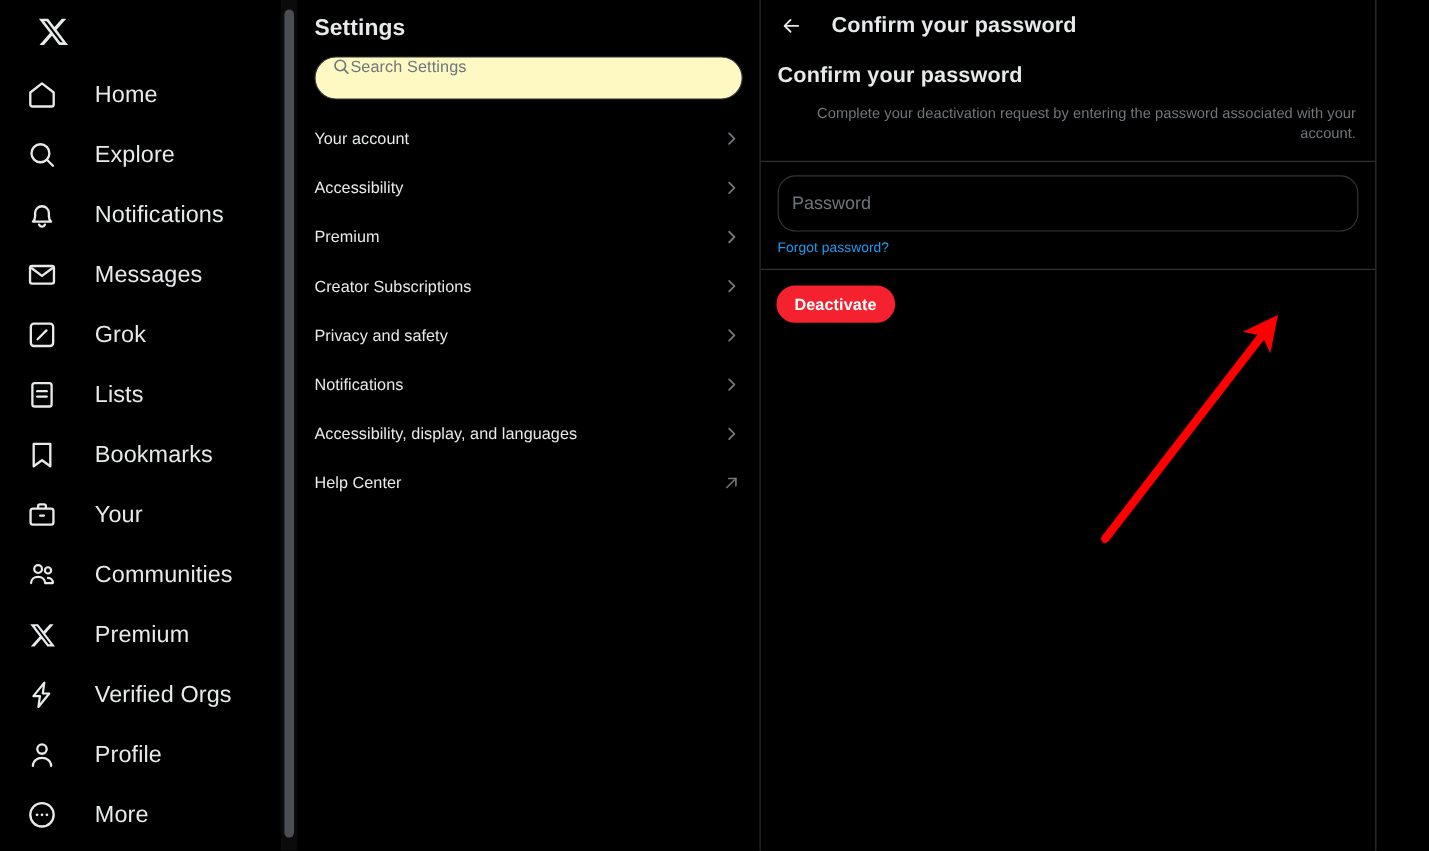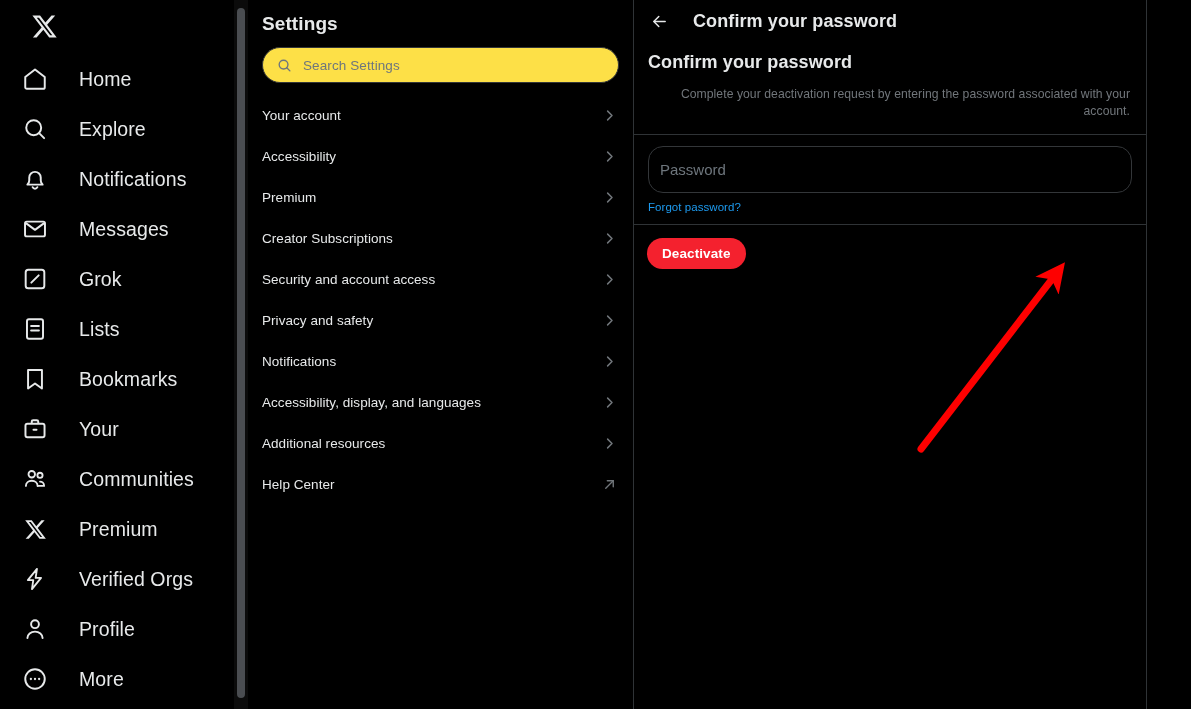--- a/index.html
+++ b/index.html
@@ -91,27 +91,27 @@
     color: #e7e9ea;
     padding: 13px 16px 12px 14px;
     letter-spacing: 0.1px;
   }
   .search-wrap {
     padding: 0 14px;
     margin-bottom: 12px;
   }
   .search-box {
     display: flex;
-    align-items: center;
-    gap: 11px;
+    align-items: flex-start;
+    gap: 0;
     height: 36px;
     border: 1px solid #333639;
     border-radius: 9999px;
     padding: 0 14px;
-    background: #fde047;
+    background: #fef9c3;
     cursor: text;
   }
   .search-box svg { flex: 0 0 15px; display:block; }
   .search-placeholder {
     font-size: 13.5px;
     color: #6e767d;
     letter-spacing: 0.1px;
   }
   .settings-list { }
   .settings-row {
@@ -442,28 +442,20 @@
 
       <div class="settings-row">
         <span class="srow-label">Creator Subscriptions</span>
         <span class="srow-chev">
             <svg width="15" height="15" viewBox="0 0 24 24" fill="none" stroke="#71767b" stroke-width="2.4" stroke-linecap="round" stroke-linejoin="round">
               <polyline points="9,5 16,12 9,19"></polyline>
             </svg>
           </span>
       </div>
 
-      <div class="settings-row">
-        <span class="srow-label">Security and account access</span>
-        <span class="srow-chev">
-            <svg width="15" height="15" viewBox="0 0 24 24" fill="none" stroke="#71767b" stroke-width="2.4" stroke-linecap="round" stroke-linejoin="round">
-              <polyline points="9,5 16,12 9,19"></polyline>
-            </svg>
-          </span>
-      </div>
 
       <div class="settings-row">
         <span class="srow-label">Privacy and safety</span>
         <span class="srow-chev">
             <svg width="15" height="15" viewBox="0 0 24 24" fill="none" stroke="#71767b" stroke-width="2.4" stroke-linecap="round" stroke-linejoin="round">
               <polyline points="9,5 16,12 9,19"></polyline>
             </svg>
           </span>
       </div>
 
@@ -478,28 +470,20 @@
 
       <div class="settings-row">
         <span class="srow-label">Accessibility, display, and languages</span>
         <span class="srow-chev">
             <svg width="15" height="15" viewBox="0 0 24 24" fill="none" stroke="#71767b" stroke-width="2.4" stroke-linecap="round" stroke-linejoin="round">
               <polyline points="9,5 16,12 9,19"></polyline>
             </svg>
           </span>
       </div>
 
-      <div class="settings-row">
-        <span class="srow-label">Additional resources</span>
-        <span class="srow-chev">
-            <svg width="15" height="15" viewBox="0 0 24 24" fill="none" stroke="#71767b" stroke-width="2.4" stroke-linecap="round" stroke-linejoin="round">
-              <polyline points="9,5 16,12 9,19"></polyline>
-            </svg>
-          </span>
-      </div>
 
       <div class="settings-row">
         <span class="srow-label">Help Center</span>
         <span class="srow-chev">
             <svg width="15" height="15" viewBox="0 0 24 24" fill="none" stroke="#71767b" stroke-width="2.2" stroke-linecap="round" stroke-linejoin="round">
               <line x1="6" y1="18" x2="18" y2="6"></line>
               <polyline points="8.5,6 18,6 18,15.5"></polyline>
             </svg>
           </span>
       </div>

